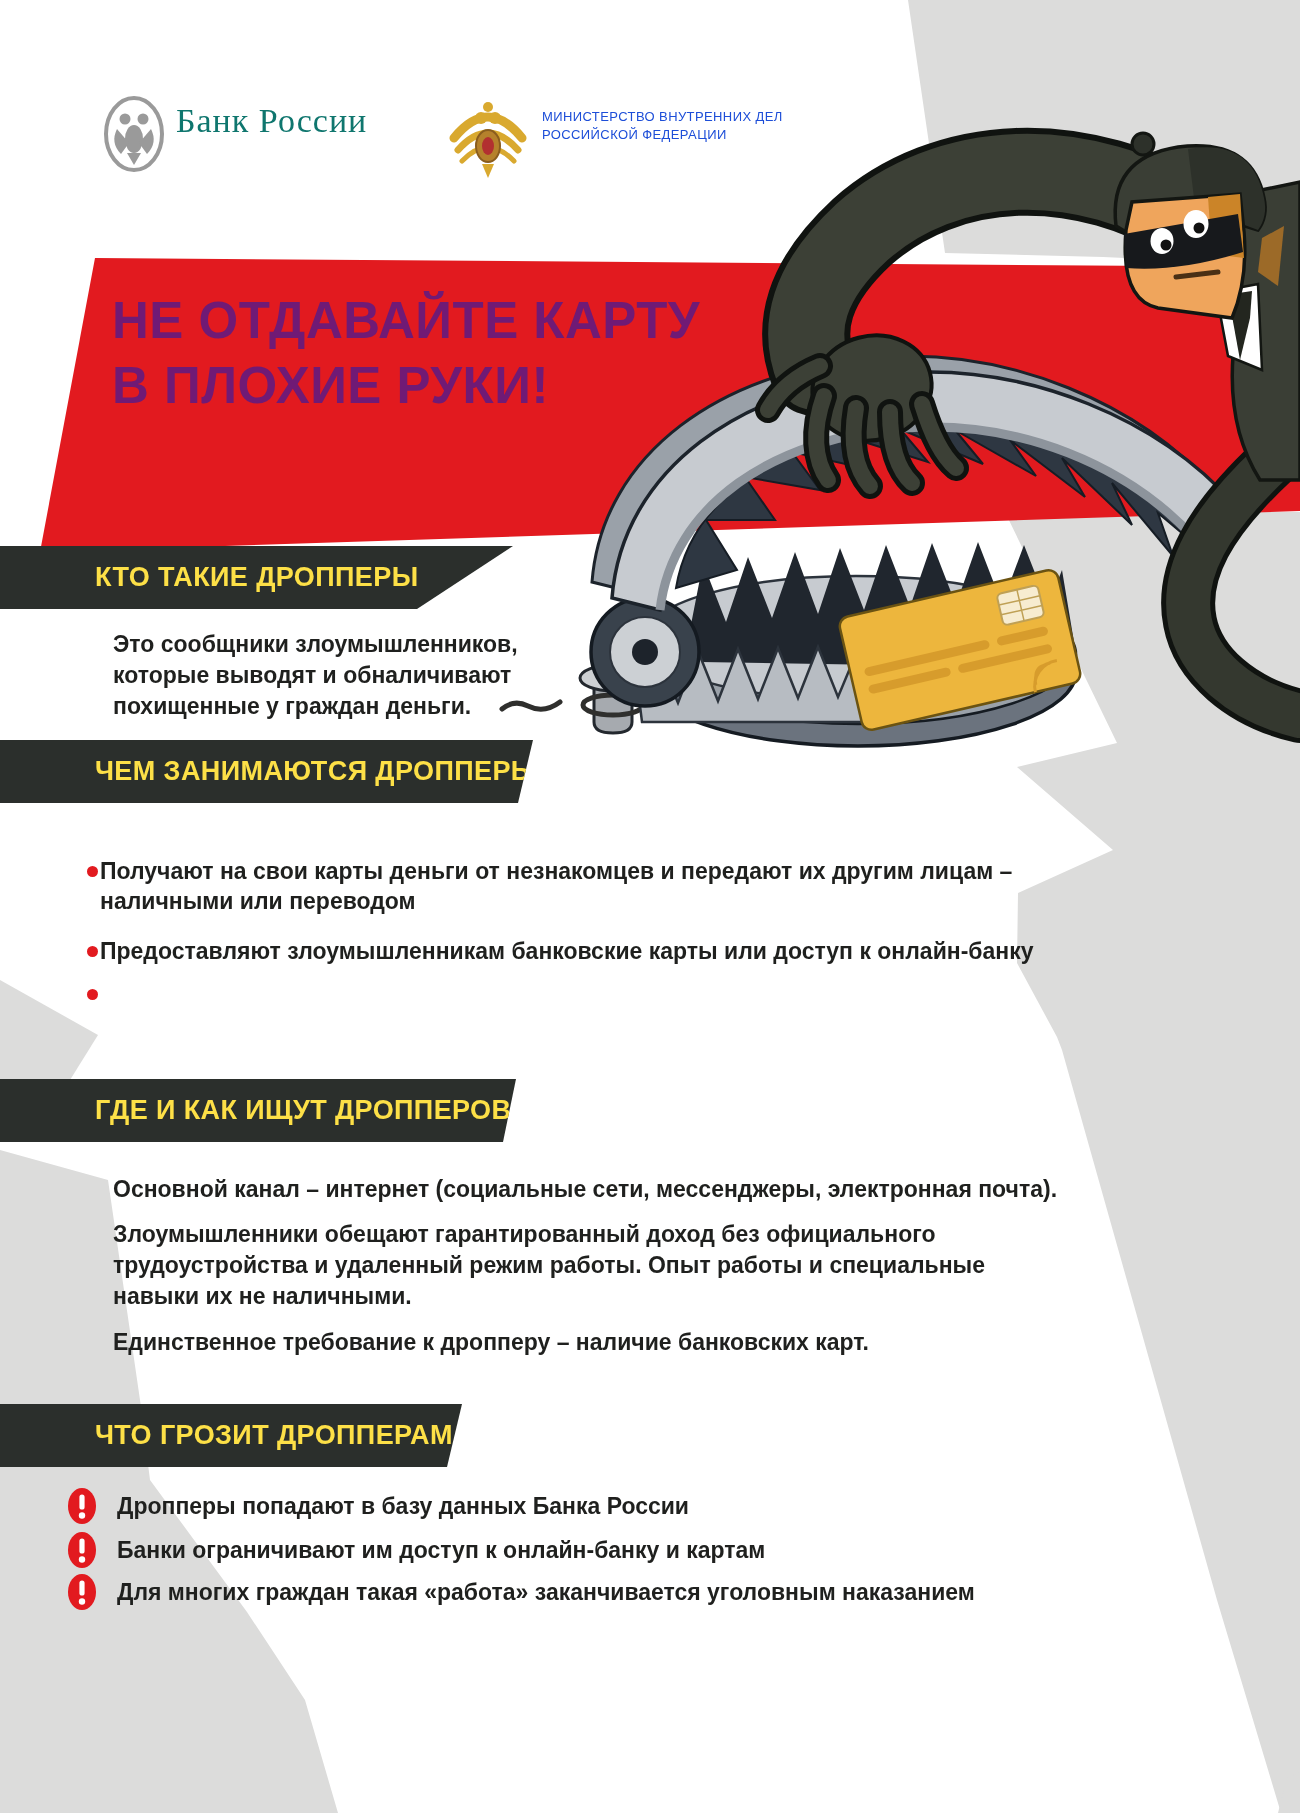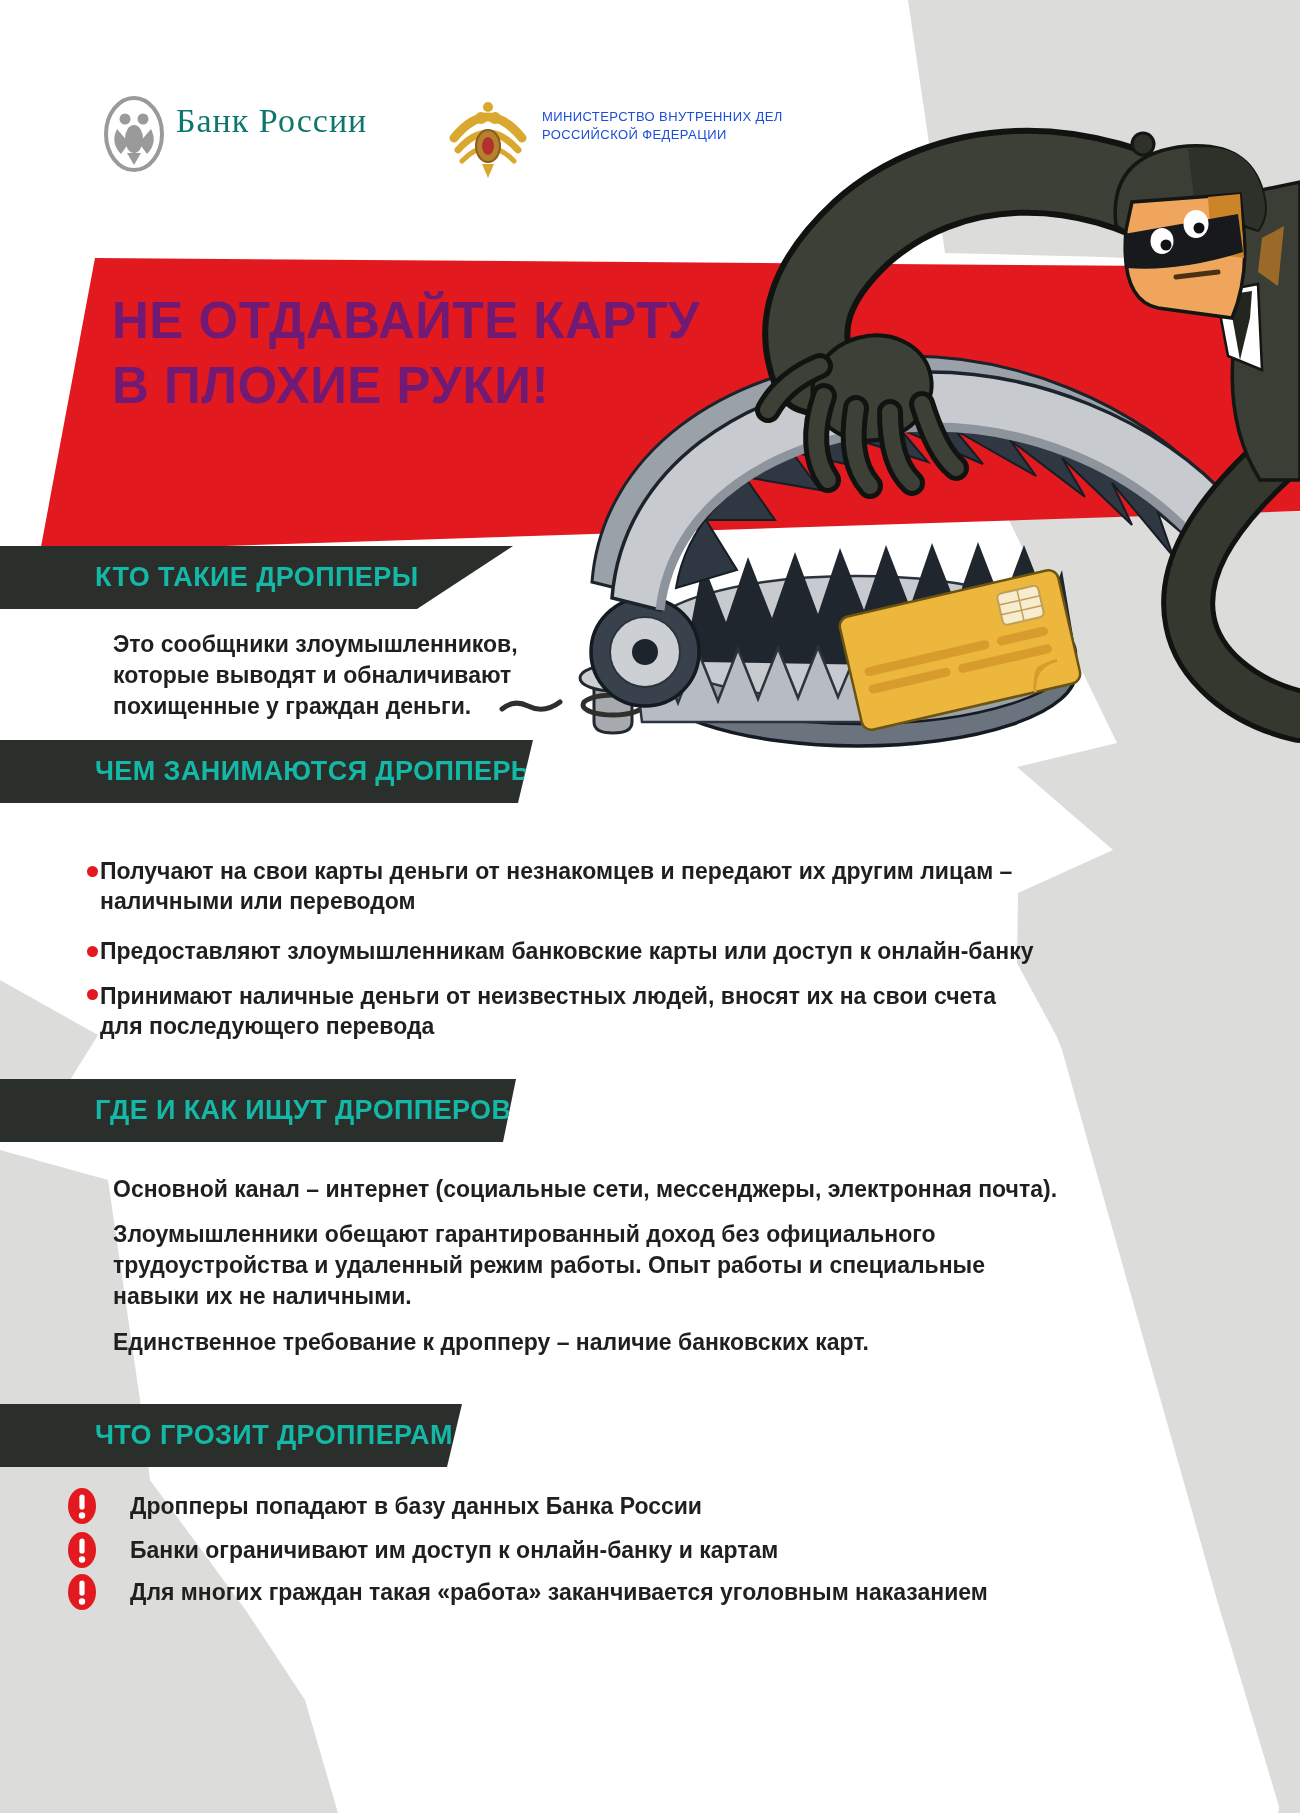--- a/index.html
+++ b/index.html
@@ -9,36 +9,36 @@
   }
   svg.layer{position:absolute;left:0;top:0;width:1300px;height:1813px;}
   .abs{position:absolute;}
   .pre{white-space:pre-line;}
   
   .cbr-word{left:176px;top:102px;font-family:"Liberation Serif",serif;font-size:34px;color:#0f766e;letter-spacing:1px;}
   .mvd-text{left:542px;top:108px;font-size:13px;line-height:18px;color:#1d4ed8;letter-spacing:.4px;}
   
   .title{left:112px;top:288px;font-size:51px;line-height:65px;font-weight:bold;color:#701a75;letter-spacing:.5px;}
   
-  .bar{left:0;height:63px;background:#2b2f2c;color:#14b8a6;font-weight:bold;font-size:27px;letter-spacing:.4px;line-height:63px;}
+  .bar{left:0;height:63px;background:#2b2f2c;color:#fde047;font-weight:bold;font-size:27px;letter-spacing:.4px;line-height:63px;}
   .bar span{padding-left:95px;display:block;}
   .bar1{top:546px;width:520px;clip-path:polygon(0 0,513px 0,417px 100%,0 100%);}
   .bar2{top:740px;width:540px;clip-path:polygon(0 0,533px 0,518px 100%,0 100%);}
   .bar3{top:1079px;width:522px;clip-path:polygon(0 0,516px 0,503px 100%,0 100%);}
   .bar4{top:1404px;width:468px;clip-path:polygon(0 0,462px 0,447px 100%,0 100%);}
   
   .body{font-weight:bold;font-size:23px;line-height:31px;color:#1f201e;}
   .p-who{left:113px;top:629px;}
   .bullet-text{left:100px;width:980px;line-height:30px;}
   .b1{top:856px;} .b2{top:936px;} .b3{top:981px;}
   .dot{width:11px;height:11px;border-radius:50%;background:#e21a1f;left:87px;}
   .d1{top:866px;} .d2{top:946px;} .d3{top:989px;}
   .p-where{left:113px;width:1100px;}
   .pw1{top:1174px;} .pw2{top:1219px;} .pw3{top:1327px;}
-  .warn{left:67px;display:flex;align-items:center;gap:33px;height:40px;}
+  .warn{left:67px;display:flex;align-items:center;gap:20px;height:40px;}
   .w1{top:1486px;} .w2{top:1530px;} .w3{top:1572px;}
   .warn .wt{font-weight:bold;font-size:23px;white-space:nowrap;}
 </style>
 </head>
 <body>
 
 <div class="poster">
 
   <svg class="layer" viewBox="0 0 1300 1813">
     <polygon points="908,0 1300,0 1300,266 1103,257 945,253" fill="#dcdcdb"></polygon>
@@ -155,22 +155,20 @@
 
   <div class="abs bar bar2">
       <span>ЧЕМ ЗАНИМАЮТСЯ ДРОППЕРЫ</span>
     </div>
   <div class="abs dot d1"></div>
   <div class="abs body pre bullet-text b1">Получают на свои карты деньги от незнакомцев и передают их другим лицам –
 наличными или переводом</div>
   <div class="abs dot d2"></div>
   <div class="abs body pre bullet-text b2">Предоставляют злоумышленникам банковские карты или доступ к онлайн-банку</div>
   <div class="abs dot d3"></div>
-  <div class="abs body pre bullet-text b3">Принимают наличные деньги от неизвестных людей, вносят их на свои счета
-для последующего перевода</div>
 
   <div class="abs bar bar3">
       <span>ГДЕ И КАК ИЩУТ ДРОППЕРОВ</span>
     </div>
   <div class="abs body pre p-where pw1">Основной канал – интернет (социальные сети, мессенджеры, электронная почта).</div>
   <div class="abs body pre p-where pw2">Злоумышленники обещают гарантированный доход без официального
 трудоустройства и удаленный режим работы. Опыт работы и специальные
 навыки их не наличными.</div>
   <div class="abs body pre p-where pw3">Единственное требование к дропперу – наличие банковских карт.</div>
 

